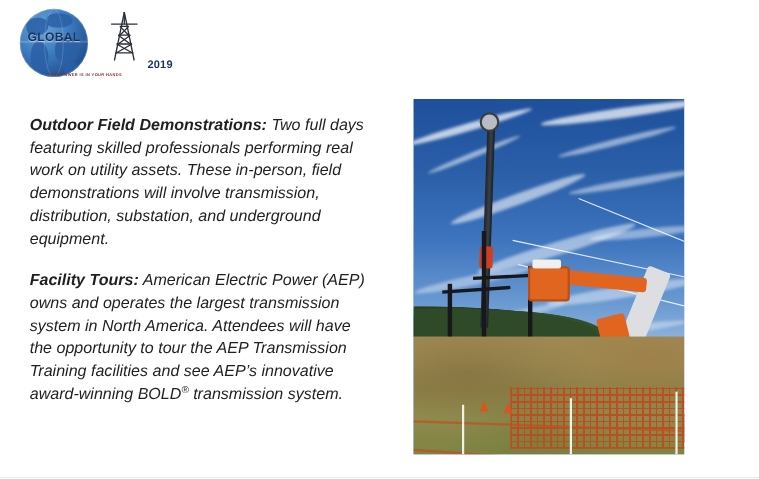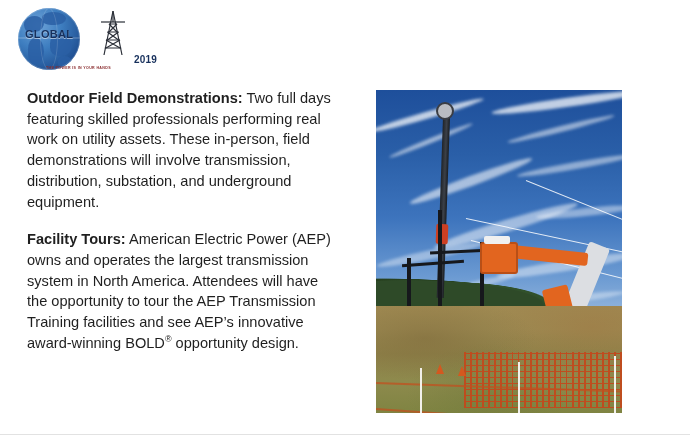--- a/index.html
+++ b/index.html
@@ -138,21 +138,21 @@
   
   .body-col {
     position: absolute;
     left: 27px;
     top: 88px;
     width: 310px;
     font-size: 14.6px;
     line-height: 1.42;
     color: #1f1f1f;
   }
-  .para { margin: 0 0 17px 0; }
+  .para { margin: 16px 0 17px 0; font-style: italic; }
   .para:last-child { margin-bottom: 0; }
   .para b { font-weight: 700; }
   .para sup {
     font-size: 9px;
     vertical-align: super;
     line-height: 0;
   }
 
   
   .photo {
@@ -423,21 +423,21 @@
 
 
   <div class="body-col">
 
     <p class="para">
       <b>Outdoor Field Demonstrations:</b><span> Two full days featuring skilled professionals performing real work on utility assets. These in-person, field demonstrations will involve transmission, distribution, substation, and underground equipment.</span>
     </p>
 
 
     <p class="para">
-      <b>Facility Tours:</b><span> American Electric Power (AEP) owns and operates the largest transmission system in North America. Attendees will have the opportunity to tour the AEP Transmission Training facilities and see AEP’s innovative award-winning BOLD</span><sup>®</sup><span> opportunity design.</span>
+      <b>Facility Tours:</b><span> American Electric Power (AEP) owns and operates the largest transmission system in North America. Attendees will have the opportunity to tour the AEP Transmission Training facilities and see AEP’s innovative award-winning BOLD</span><sup>®</sup><span> transmission system.</span>
     </p>
 
   </div>
 
   <div class="photo">
     <div class="sky"></div>
 
     <div class="cloud c1"></div>
       <div class="cloud c2"></div>
       <div class="cloud c3"></div>

